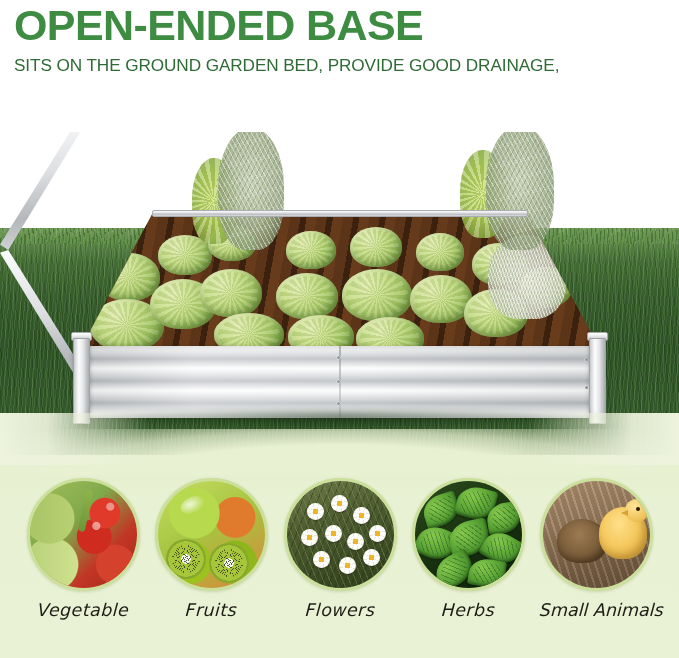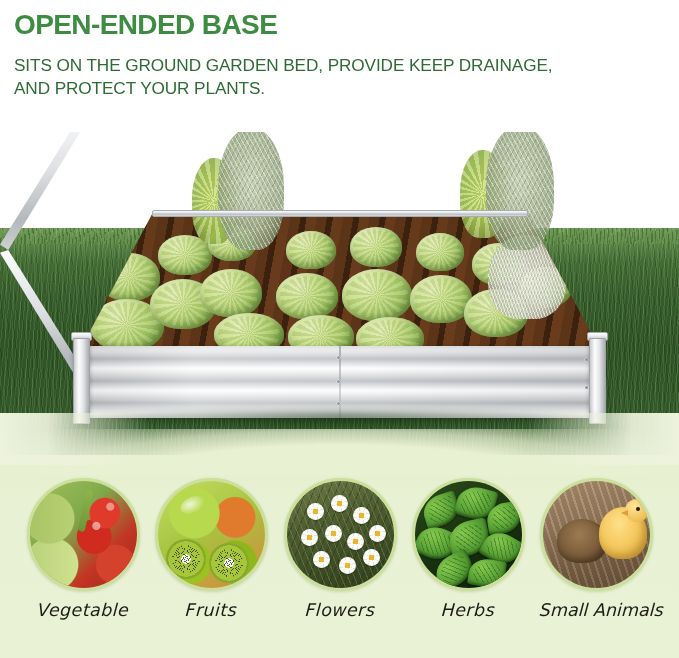--- a/index.html
+++ b/index.html
@@ -28,21 +28,21 @@
     height: 132px;
     background: #ffffff;
     z-index: 30;
     padding-left: 14px;
     padding-top: 2px;
   }
 
   .headline {
     font-family: "Liberation Sans", sans-serif;
     font-weight: bold;
-    font-size: 28px;
+    font-size: 43px;
     line-height: 46px;
     letter-spacing: -0.6px;
     color: #3d8c42;
     white-space: nowrap;
   }
 
   .subline {
     font-family: "Liberation Sans", sans-serif;
     font-weight: normal;
     font-size: 17.2px;
@@ -582,22 +582,21 @@
       <div class="post-cap cap-right"></div>
       <div class="post post-left"></div>
       <div class="post post-right"></div>
 
       <div class="bed-shadow"></div>
     </div>
   </div>
 
   <div class="header-block">
     <div class="headline">OPEN-ENDED BASE</div>
-    <div class="subline subline-1">SITS ON THE GROUND GARDEN BED, PROVIDE KEEP DRAINAGE,</div>
-    <div class="subline">AND PROTECT YOUR PLANTS.</div>
+    <div class="subline subline-1">SITS ON THE GROUND GARDEN BED, PROVIDE GOOD DRAINAGE,</div>
   </div>
 
   <div class="bottom-panel">
     <div class="panel-fade"></div>
     <div class="panel-fade-edges"></div>
 
     <div class="cat-row">
 
       <div class="cat-item" style="left:27px;">
         <div class="cat-circle">

